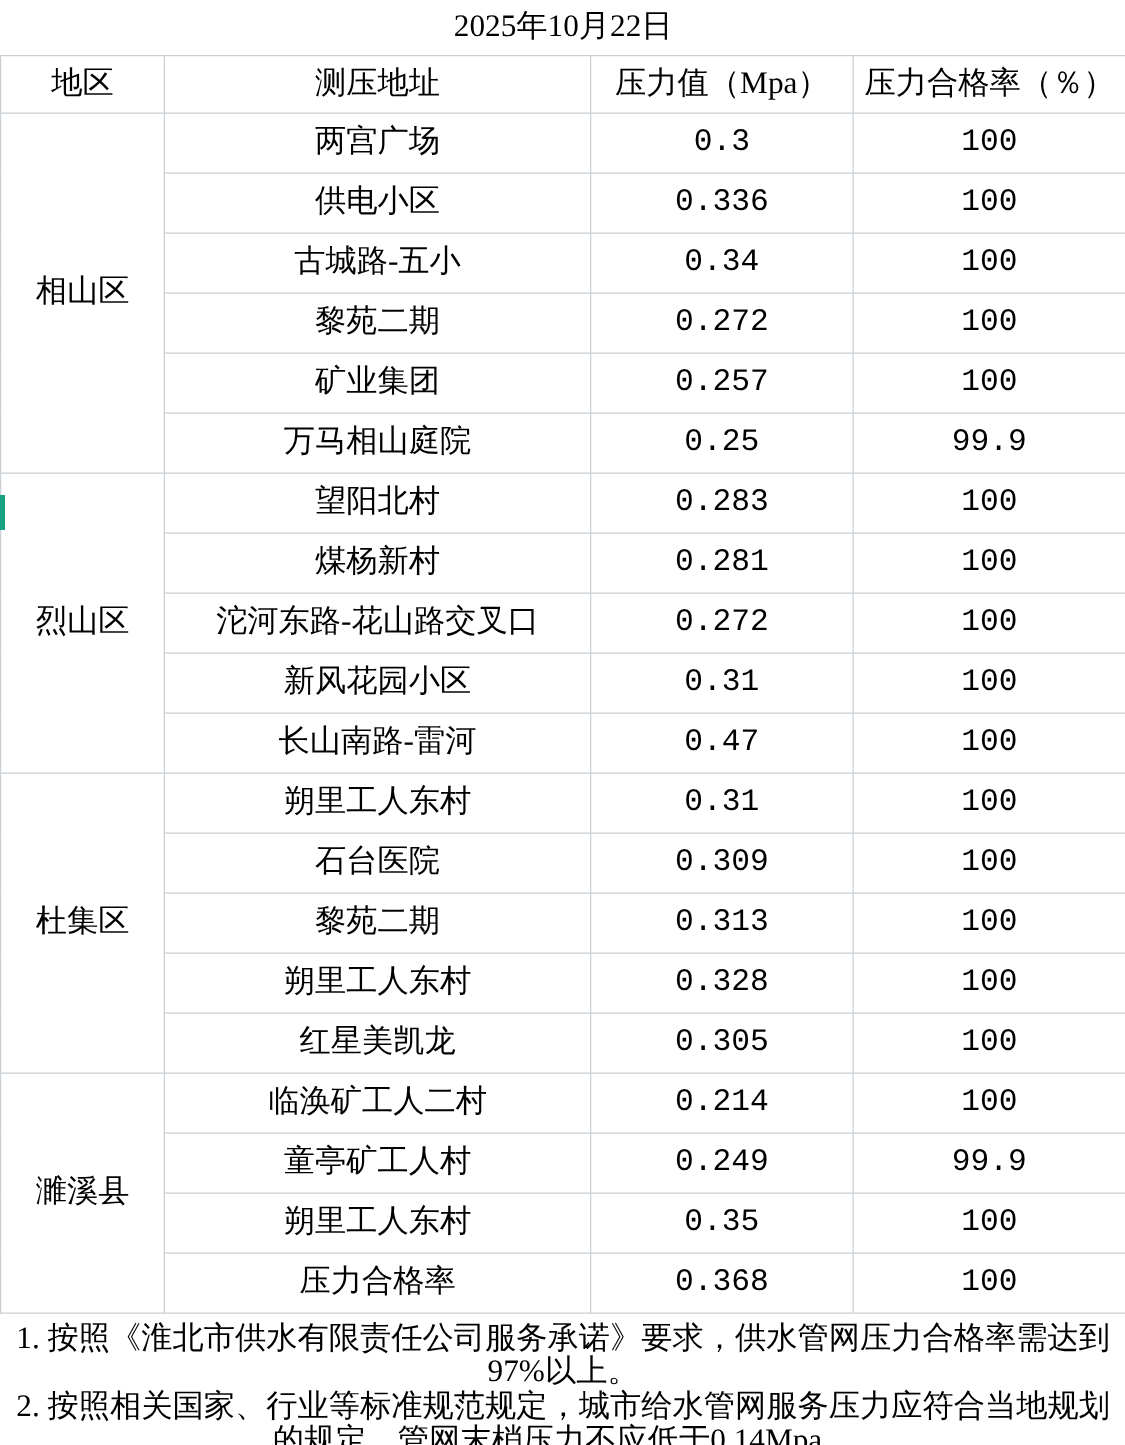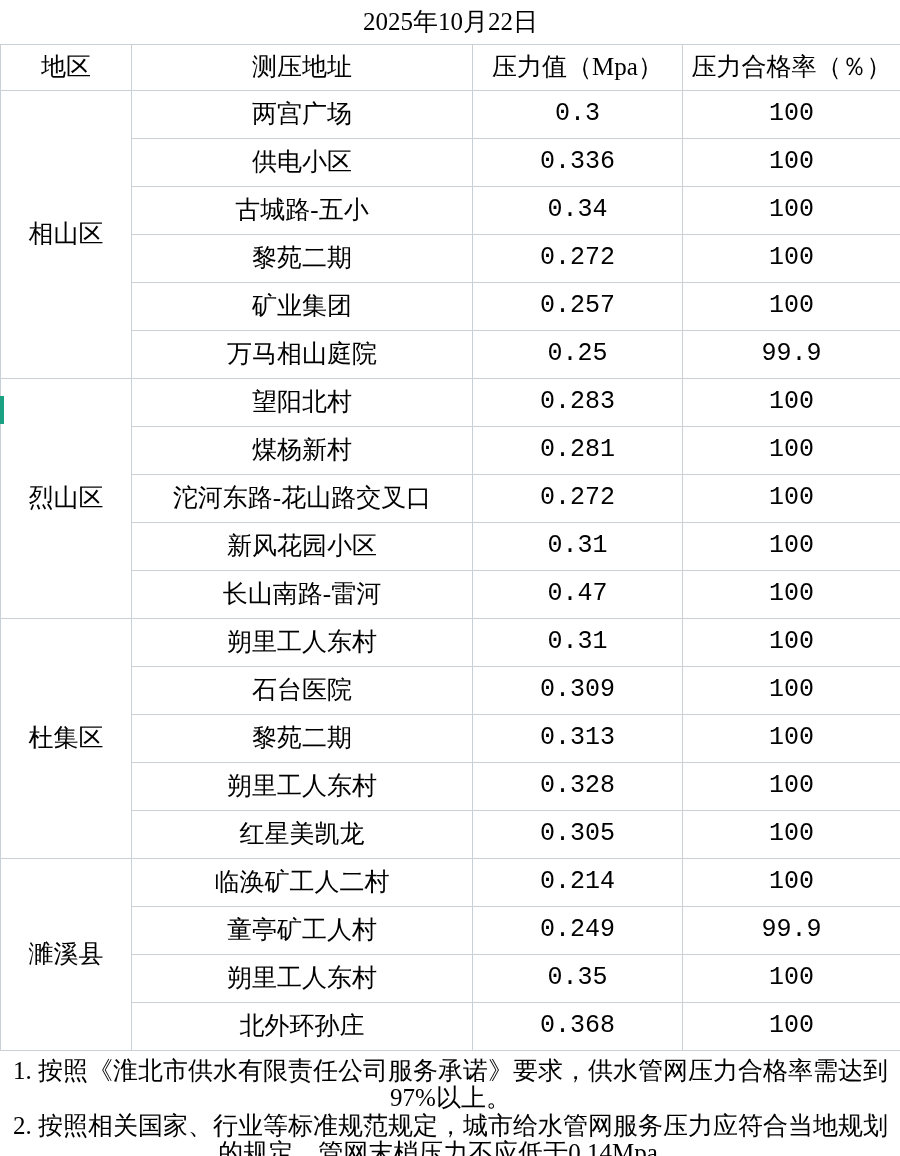--- a/index.html
+++ b/index.html
@@ -205,21 +205,21 @@
         <td class="addr-cell">童亭矿工人村</td>
         <td class="val-cell">0.249</td>
         <td class="rate-cell">99.9</td>
       </tr>
       <tr class="data-row">
         <td class="addr-cell">朔里工人东村</td>
         <td class="val-cell">0.35</td>
         <td class="rate-cell">100</td>
       </tr>
       <tr class="data-row">
-        <td class="addr-cell">北外环孙庄</td>
+        <td class="addr-cell">压力合格率</td>
         <td class="val-cell">0.368</td>
         <td class="rate-cell">100</td>
       </tr>
 
       <tr>
         <td class="notes-cell" colspan="4">
           <p>1. 按照《淮北市供水有限责任公司服务承诺》要求，供水管网压力合格率需达到97%以上。</p>
           <p>2. 按照相关国家、行业等标准规范规定，城市给水管网服务压力应符合当地规划的规定，管网末梢压力不应低于0.14Mpa。</p>
         </td>
       </tr>

